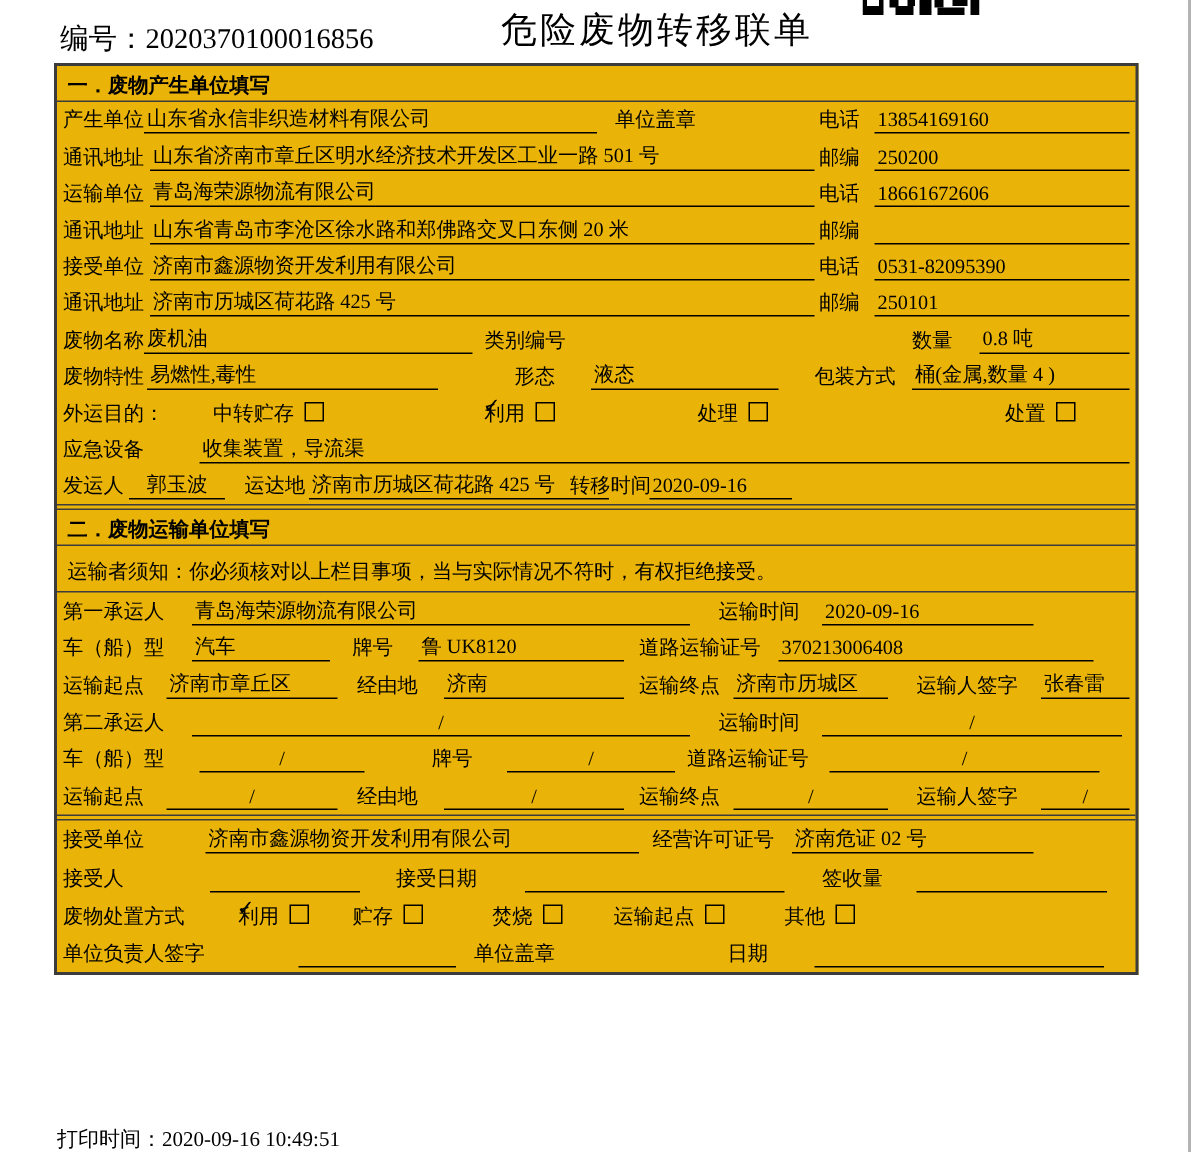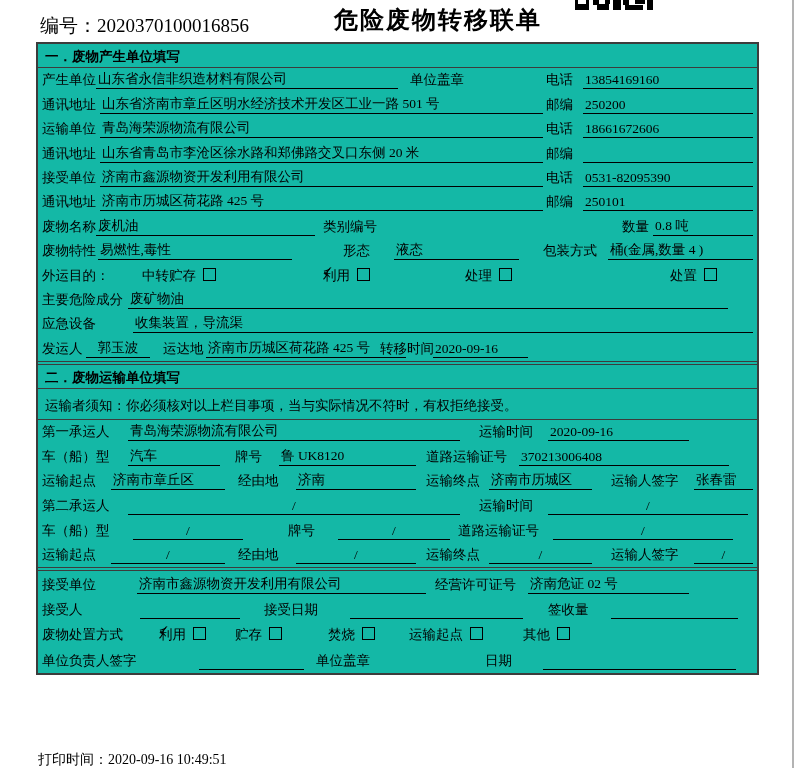--- a/index.html
+++ b/index.html
@@ -6,26 +6,26 @@
   body{
     width:796px;height:768px;position:relative;background:#ffffff;
     font-family:"Liberation Serif","DejaVu Serif",serif;
     font-size:13.5px;color:#000;overflow:hidden;
   }
   
   .serial{position:absolute;left:40px;top:13px;font-size:19px;white-space:nowrap}
   .doc-title{
     position:absolute;left:438px;top:4px;transform:translateX(-50%);
     font-family:"Liberation Sans","DejaVu Sans",sans-serif;
-    font-size:24px;font-weight:700;letter-spacing:2px;white-space:nowrap;
+    font-size:24px;font-weight:400;letter-spacing:2px;white-space:nowrap;
   }
   .qr{position:absolute;left:575px;top:0}
   .page-edge{position:absolute;left:792px;top:0;width:2px;height:768px;background:#b3b3b3}
   
-  .form{position:absolute;left:36px;top:42px;width:719px;border:2.2px solid #3c3c3c;background:#14b8a6}
+  .form{position:absolute;left:36px;top:42px;width:719px;border:2.2px solid #3c3c3c;background:#eab308}
   .sec1{border-bottom:1.6px solid #3c3c3c}
   .sec2{margin-top:2px;border-top:1.6px solid #3c3c3c;border-bottom:1.6px solid #3c3c3c}
   .sec3{margin-top:2px;border-top:1.6px solid #3c3c3c}
   .sec-h{
     font-family:"Liberation Sans","DejaVu Sans",sans-serif;
     font-weight:700;font-size:13.5px;height:17px;
     padding:4px 0 2px 7px;border-bottom:1.8px solid #3c3c3c;
   }
   .notice{height:22px;padding:8px 0 0 7px;border-bottom:1.6px solid #3c3c3c;white-space:nowrap}
   .row{position:relative}
@@ -110,21 +110,21 @@
       <span style="left:4px">通讯地址</span>
       <span class="u" style="left:62px;width:443px">济南市历城区荷花路 425 号</span>
       <span style="left:508px">邮编</span>
       <span class="u" style="left:545px;width:170px">250101</span>
     </div>
 
     <div class="row">
       <span style="left:4px">废物名称</span>
       <span class="u" style="left:58px;width:219px">废机油</span>
       <span style="left:285px">类别编号</span>
-      <span style="left:584px">数量</span>
+      <span style="left:570px">数量</span>
       <span class="u" style="left:615px;width:100px">0.8 吨</span>
     </div>
 
     <div class="row">
       <span style="left:4px">废物特性</span>
       <span class="u" style="left:60px;width:194px">易燃性,毒性</span>
       <span style="left:305px">形态</span>
       <span class="u" style="left:356px;width:125px">液态</span>
       <span style="left:505px">包装方式</span>
       <span class="u" style="left:570px;width:145px">桶(金属,数量 4 )</span>
@@ -139,24 +139,20 @@
         <span>利用</span><span class="cb checked"></span>
       </span>
       <span class="opt" style="left:427px">
         <span>处理</span><span class="cb"></span>
       </span>
       <span class="opt" style="left:632px">
         <span>处置</span><span class="cb"></span>
       </span>
     </div>
 
-    <div class="row">
-      <span style="left:4px">主要危险成分</span>
-      <span class="u" style="left:90px;width:600px">废矿物油</span>
-    </div>
 
 
     <div class="row">
       <span style="left:4px">应急设备</span>
       <span class="u" style="left:95px;width:620px">收集装置，导流渠</span>
     </div>
 
     <div class="row">
       <span style="left:4px">发运人</span>
       <span class="u c" style="left:48px;width:64px">郭玉波</span>

